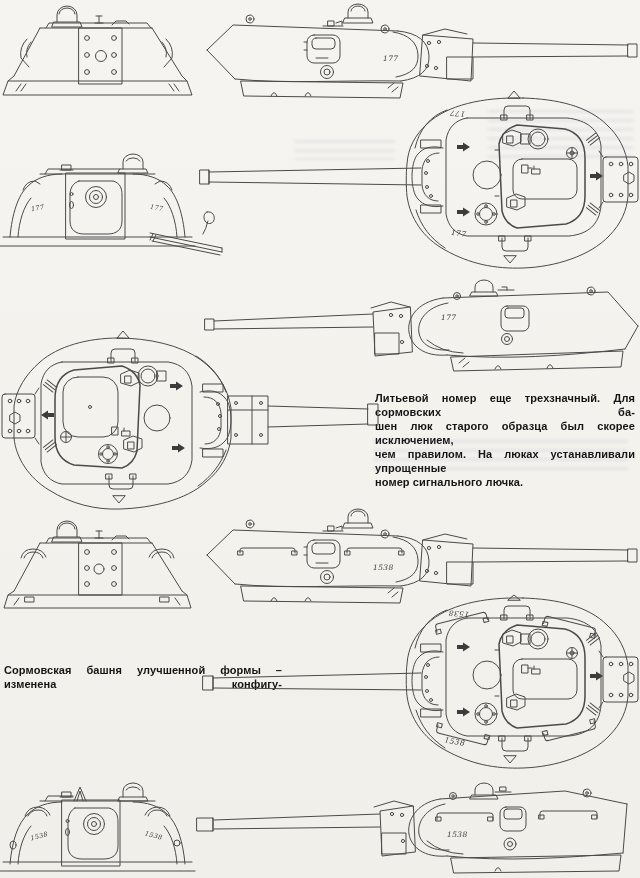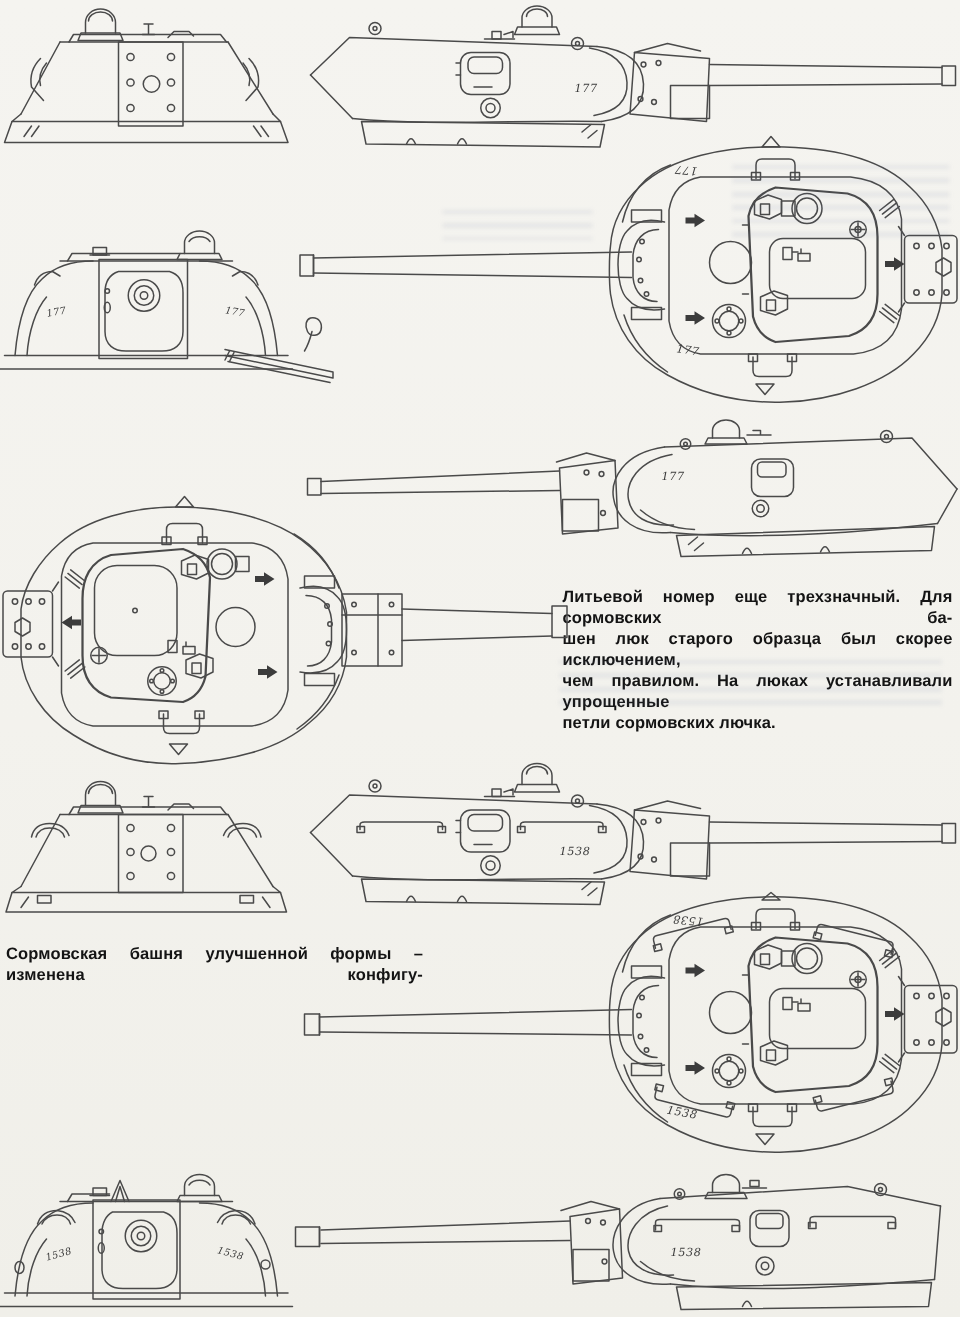--- a/index.html
+++ b/index.html
@@ -296,21 +296,21 @@
     <circle cx="312" cy="59" r="5.5"></circle>
       <circle cx="312" cy="59" r="2.5"></circle>
   </g>
   <text class="num" x="246" y="40">177</text>
 </svg>
 
 <div class="caption" style="left:375px;top:391px;width:260px">
   <div class="jl">Литьевой номер еще трехзначный. Для сормовских ба-</div>
   <div class="jl">шен люк старого образца был скорее исключением,</div>
   <div class="jl">чем правилом. На люках устанавливали упрощенные</div>
-  <div>петли сормовских лючка.</div>
+  <div>номер сигнального лючка.</div>
 </div>
 
 <svg width="385" height="185" style="left:0;top:330px" viewBox="0 0 385 185">
   <g>
     <path d="M118,8 C88,8 58,16 40,32 C26,44 16,60 14,76 L14,108 C16,128 29,148 49,160 C71,174 96,180 120,179 C152,178 186,170 206,152 C221,140 229,124 231,108 L231,78 C228,58 217,42 201,30 C181,15 148,8 118,8 z"></path>
     <path d="M196,26 C211,35 221,48 226,62"></path>
     <path d="M198,156 C211,147 221,134 226,120"></path>
     <path d="M62,32 H168 C182,34 190,42 192,56 L192,130 C190,144 182,152 168,154 H62 C50,152 43,144 41,132 L41,54 C43,42 50,34 62,32 z"></path>
   </g>
   <g>
@@ -495,21 +495,21 @@
       <circle cx="244" cy="42" r="1.6"></circle>
     <circle cx="232" cy="66" r="1.6"></circle>
       <circle cx="241" cy="68" r="1.6"></circle>
   </g>
   <g>
     <path d="M278,43 L433,45 M278,57 L433,56"></path>
     <rect x="433" y="44" width="9" height="13"></rect>
   </g>
 </svg>
 
-<div class="caption" style="left:4px;top:629px;width:278px">
+<div class="caption" style="left:4px;top:663px;width:278px">
   <div class="jl">Сормовская башня улучшенной формы – изменена конфигу-</div>
 </div>
 
 <svg width="445" height="200" style="left:195px;top:595px" viewBox="0 0 445 200">
   <g>
     <path d="M226,78 L18,83 M226,95 L18,93"></path>
     <rect x="8" y="81" width="10" height="14"></rect>
       <path d="M18,81 v14"></path>
   </g>
   <g>

